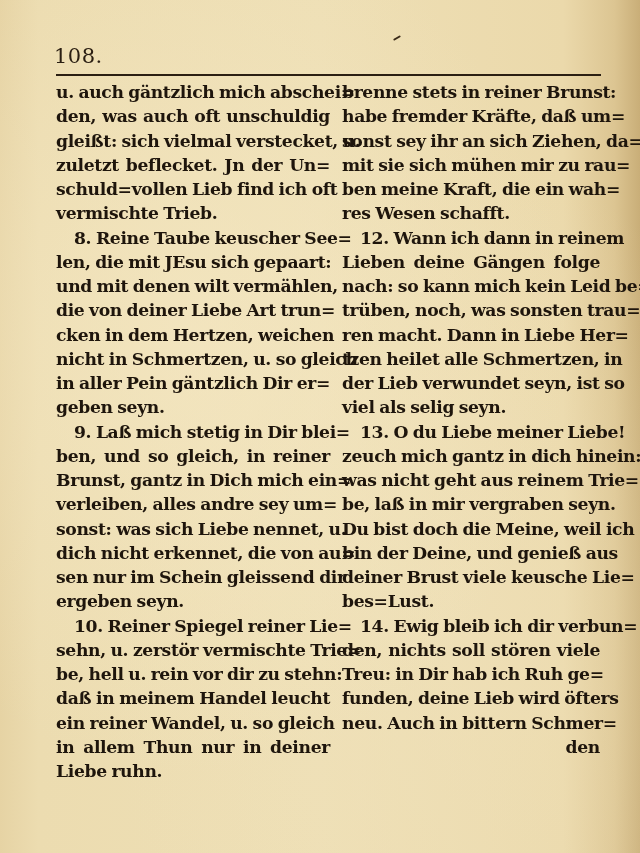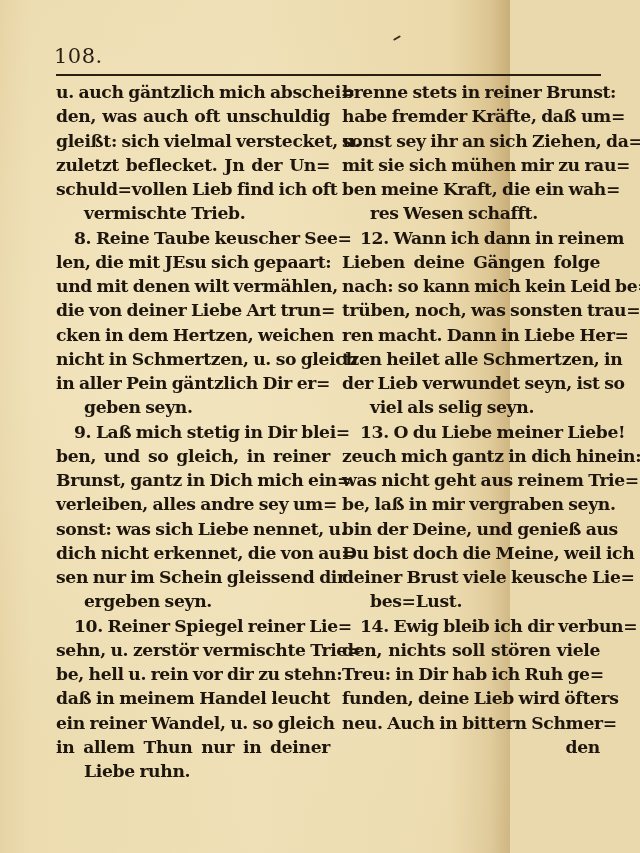--- a/index.html
+++ b/index.html
@@ -7,21 +7,21 @@
       padding: 0;
     }
     body {
       width: 640px;
       height: 853px;
       overflow: hidden;
       background: #ead9ad;
     }
     .page {
       position: relative;
-      width: 510px;
+      width: 640px;
       height: 853px;
       background:
         radial-gradient(ellipse at 30% 40%, rgba(245,232,196,0.65) 0%, rgba(236,220,176,0) 60%),
         radial-gradient(ellipse at 70% 75%, rgba(240,226,188,0.5) 0%, rgba(236,220,176,0) 55%),
         linear-gradient(90deg, #e6d3a4 0%, #ecdcb0 6%, #eedfb5 50%, #ebd9ab 88%, #dcc592 96%, #c9ae78 100%);
       color: #1e150c;
       font-family: "DejaVu Serif", "Liberation Serif", serif;
     }
     .page-number {
       position: absolute;
@@ -69,21 +69,20 @@
       width: 258px;
     }
     .line {
       display: block;
       white-space: nowrap;
       height: 24.25px;
       overflow: visible;
     }
     .line.last {
       text-align-last: left;
-      margin-left: 28px;
     }
     .line.indent {
       padding-left: 18px;
     }
     .line.right-align {
       text-align: right;
       text-align-last: right;
     }
   </style>
 </head>
@@ -137,22 +136,22 @@
       <span class="line">nach: so kann mich kein Leid be=</span>
       <span class="line">trüben, noch, was sonsten trau=</span>
       <span class="line">ren macht.  Dann in Liebe Her=</span>
       <span class="line">tzen heilet alle Schmertzen, in</span>
       <span class="line">der Lieb verwundet seyn, ist so</span>
       <span class="line last">viel als selig seyn.</span>
       <span class="line indent">13. O du Liebe meiner Liebe!</span>
       <span class="line">zeuch mich gantz in dich hinein:</span>
       <span class="line">was nicht geht aus reinem Trie=</span>
       <span class="line">be, laß in mir vergraben seyn.</span>
+      <span class="line">Du bist doch die Meine, weil ich</span>
       <span class="line">bin der Deine, und genieß aus</span>
-      <span class="line">Du bist doch die Meine, weil ich</span>
       <span class="line">deiner Brust viele keusche Lie=</span>
       <span class="line last">bes=Lust.</span>
       <span class="line indent">14. Ewig bleib ich dir verbun=</span>
       <span class="line">den, nichts soll stören viele</span>
       <span class="line">Treu: in Dir hab ich Ruh ge=</span>
       <span class="line">funden, deine Lieb wird öfters</span>
       <span class="line">neu.  Auch in bittern Schmer=</span>
       <span class="line right-align">den</span>
     </div>
 </div>

